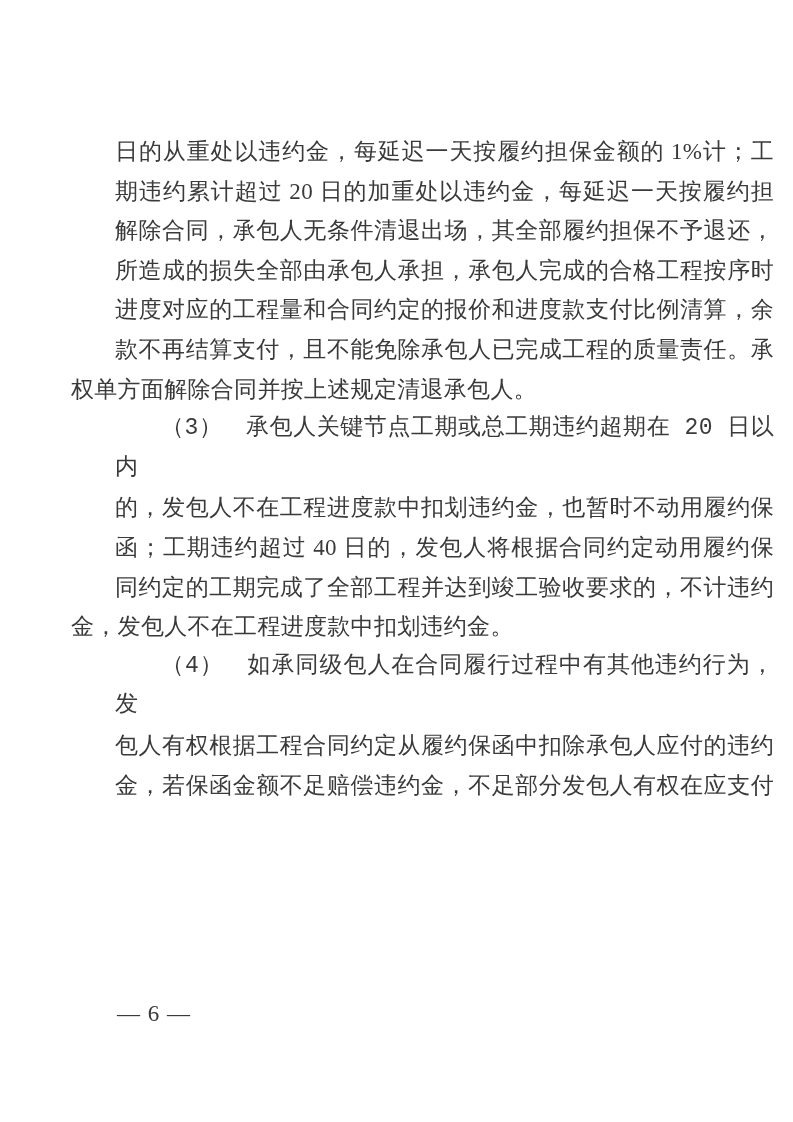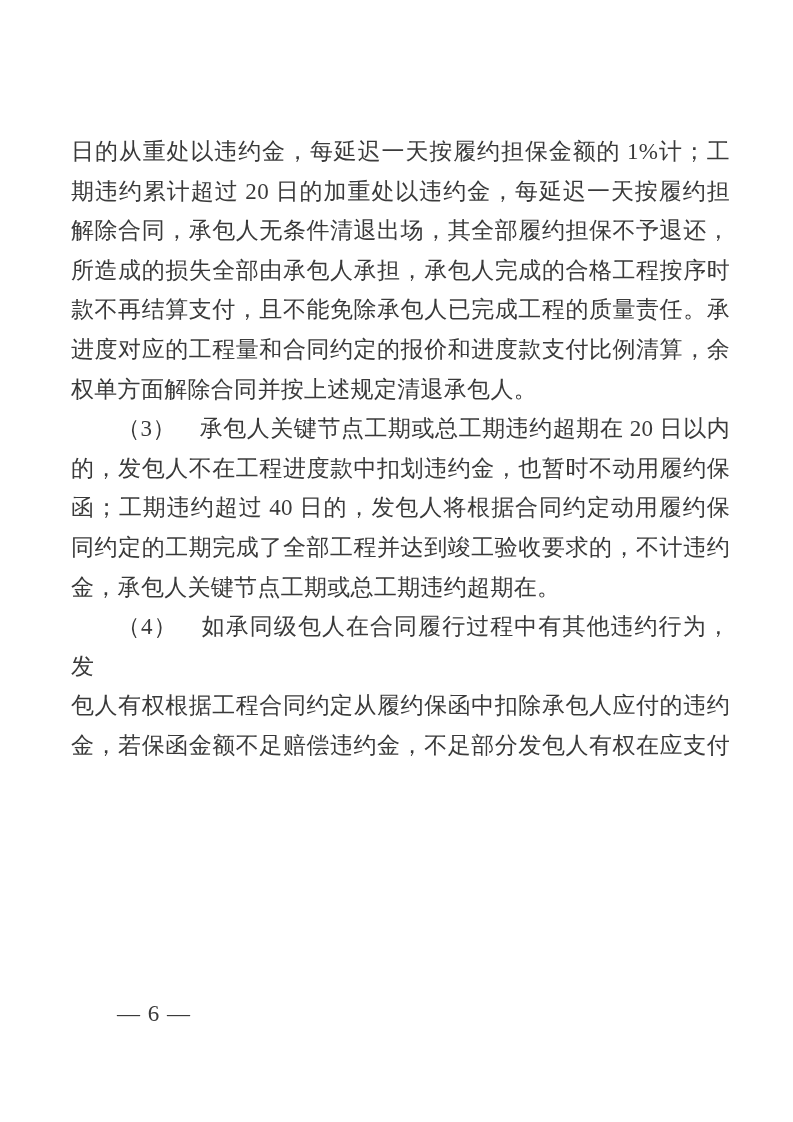--- a/index.html
+++ b/index.html
@@ -32,29 +32,31 @@
     text-justify: inter-character;
   }
   .line {
     display: block;
     width: 100%;
   }
   
   .line.j {
     text-align: justify;
     text-align-last: justify;
+    margin-left: 44px;
   }
   
   .line.last {
     text-align: center;
     text-align-last: left;
   }
   
   .line.ind {
     text-indent: 2em;
+    font-family: Liberation Mono, monospace;
   }
   .paragraph {
     margin: 0;
     padding: 0;
   }
   .page-number {
     position: absolute;
     left: 117px;
     top: 999px;
     font-size: 23px;
@@ -68,31 +70,31 @@
 
 <div class="page">
 
   <div class="body-text" style="color: rgb(58, 58, 58);">
 
     <div class="paragraph">
       <span class="line j">日的从重处以违约金，每延迟一天按履约担保金额的 1%计；工</span>
       <span class="line j">期违约累计超过 20 日的加重处以违约金，每延迟一天按履约担</span>
       <span class="line j">解除合同，承包人无条件清退出场，其全部履约担保不予退还，</span>
       <span class="line j">所造成的损失全部由承包人承担，承包人完成的合格工程按序时</span>
+      <span class="line j">进度对应的工程量和合同约定的报价和进度款支付比例清算，余</span>
       <span class="line j">款不再结算支付，且不能免除承包人已完成工程的质量责任。承</span>
-      <span class="line j">进度对应的工程量和合同约定的报价和进度款支付比例清算，余</span>
       <span class="line last">权单方面解除合同并按上述规定清退承包人。</span>
     </div>
 
     <div class="paragraph">
       <span class="line j ind">（3）　承包人关键节点工期或总工期违约超期在 20 日以内</span>
       <span class="line j">的，发包人不在工程进度款中扣划违约金，也暂时不动用履约保</span>
       <span class="line j">函；工期违约超过 40 日的，发包人将根据合同约定动用履约保</span>
       <span class="line j">同约定的工期完成了全部工程并达到竣工验收要求的，不计违约</span>
-      <span class="line last">金，承包人关键节点工期或总工期违约超期在。</span>
+      <span class="line last">金，发包人不在工程进度款中扣划违约金。</span>
     </div>
 
     <div class="paragraph">
       <span class="line j ind">（4）　如承同级包人在合同履行过程中有其他违约行为，发</span>
       <span class="line j">包人有权根据工程合同约定从履约保函中扣除承包人应付的违约</span>
       <span class="line j">金，若保函金额不足赔偿违约金，不足部分发包人有权在应支付</span>
     </div>
 
 
   </div>

